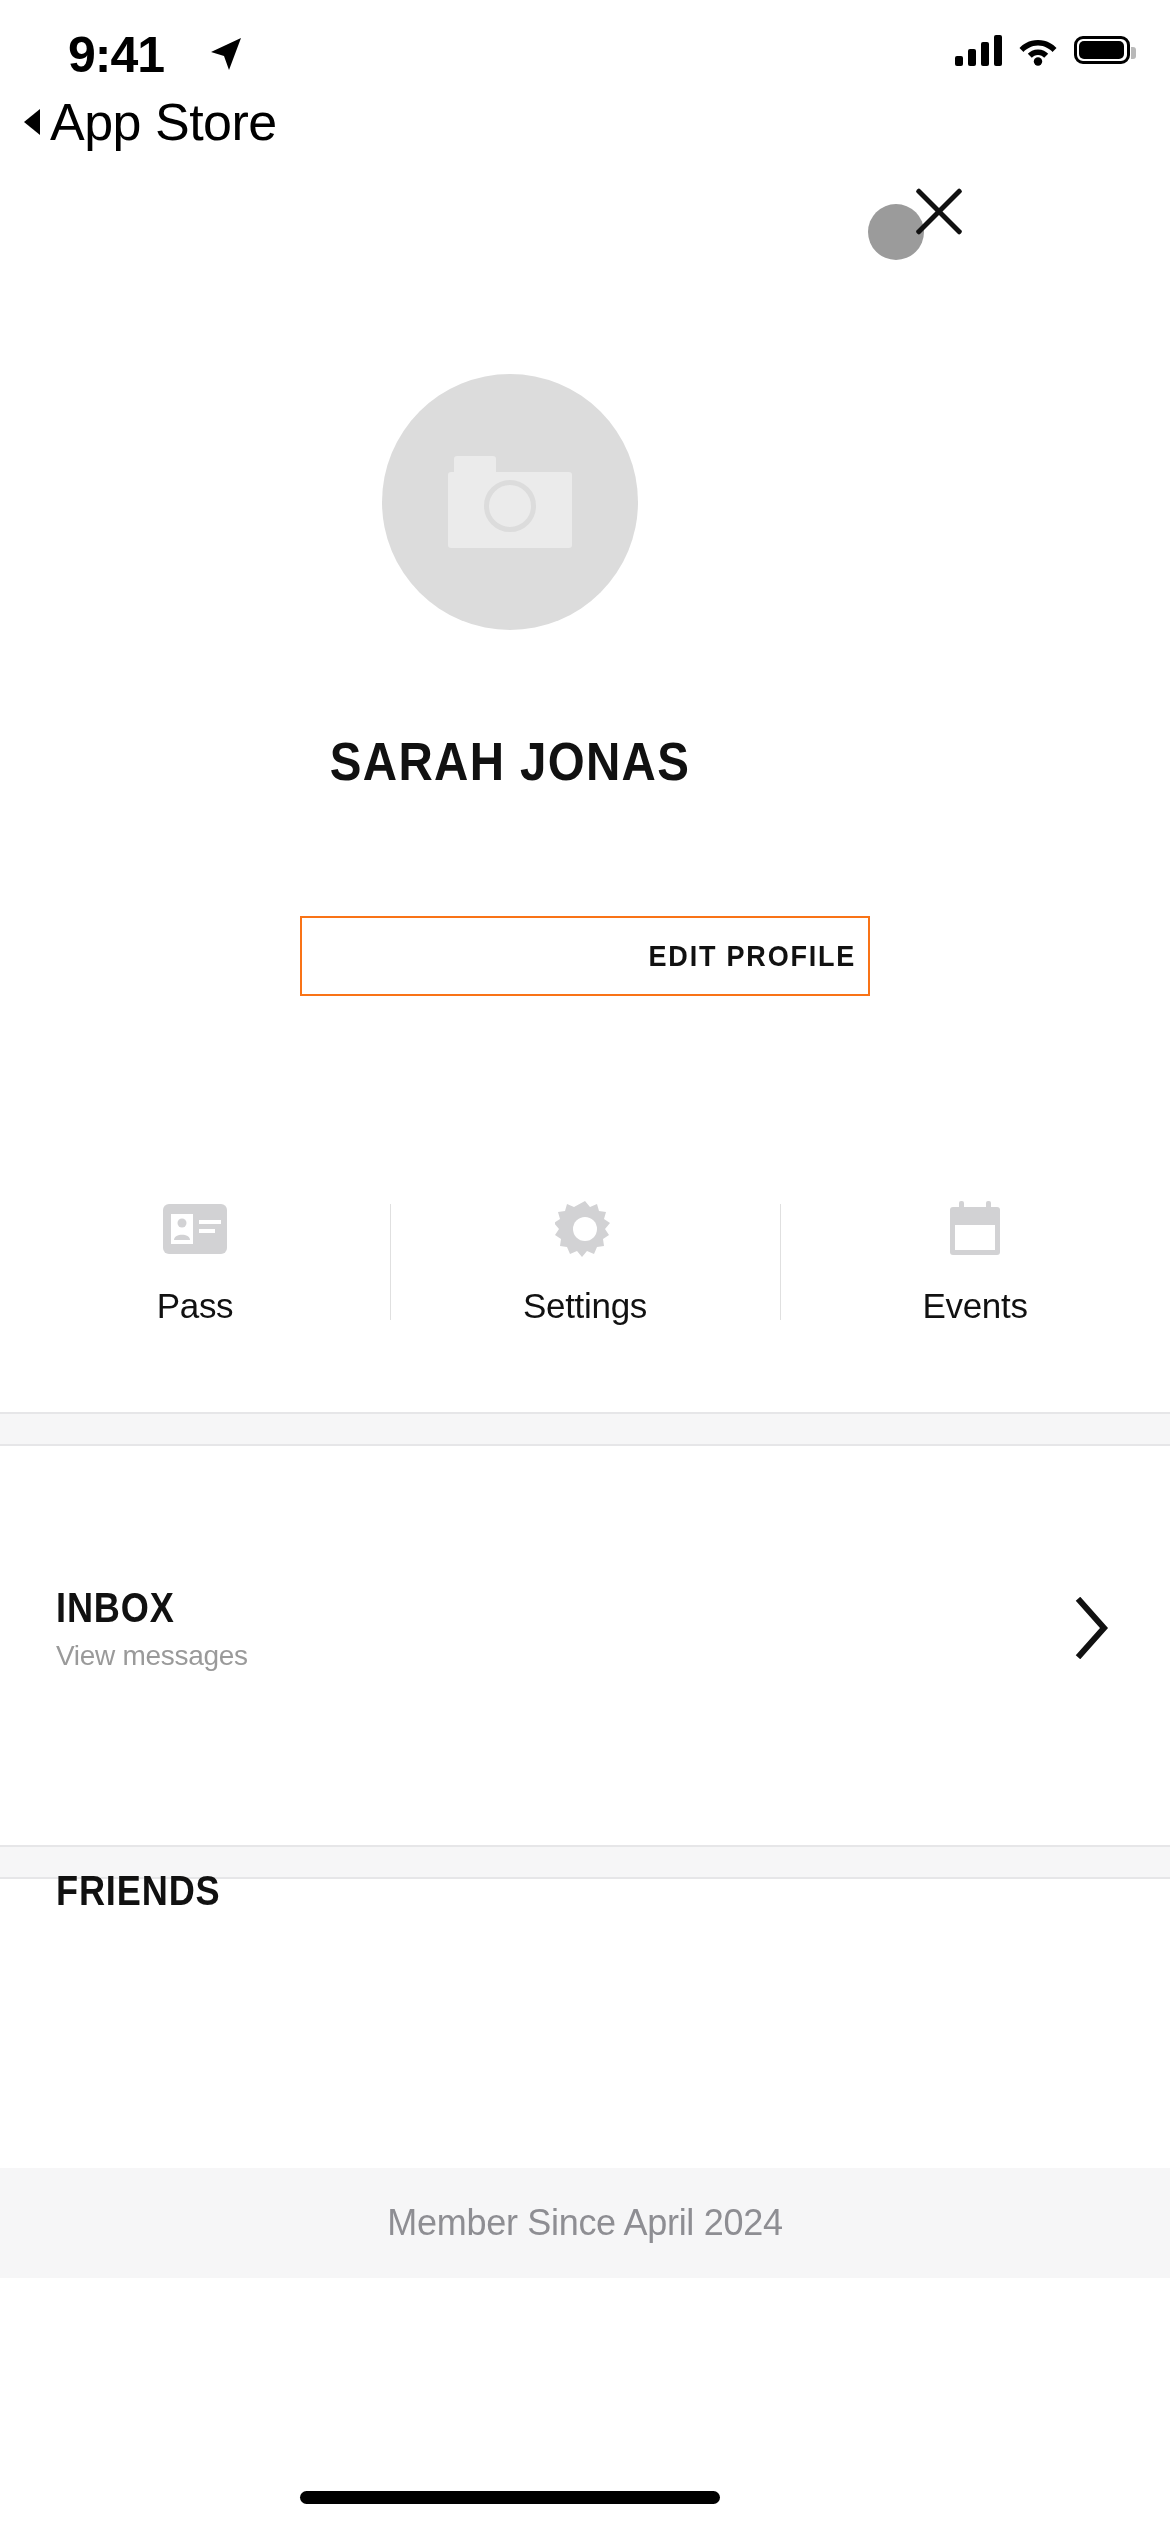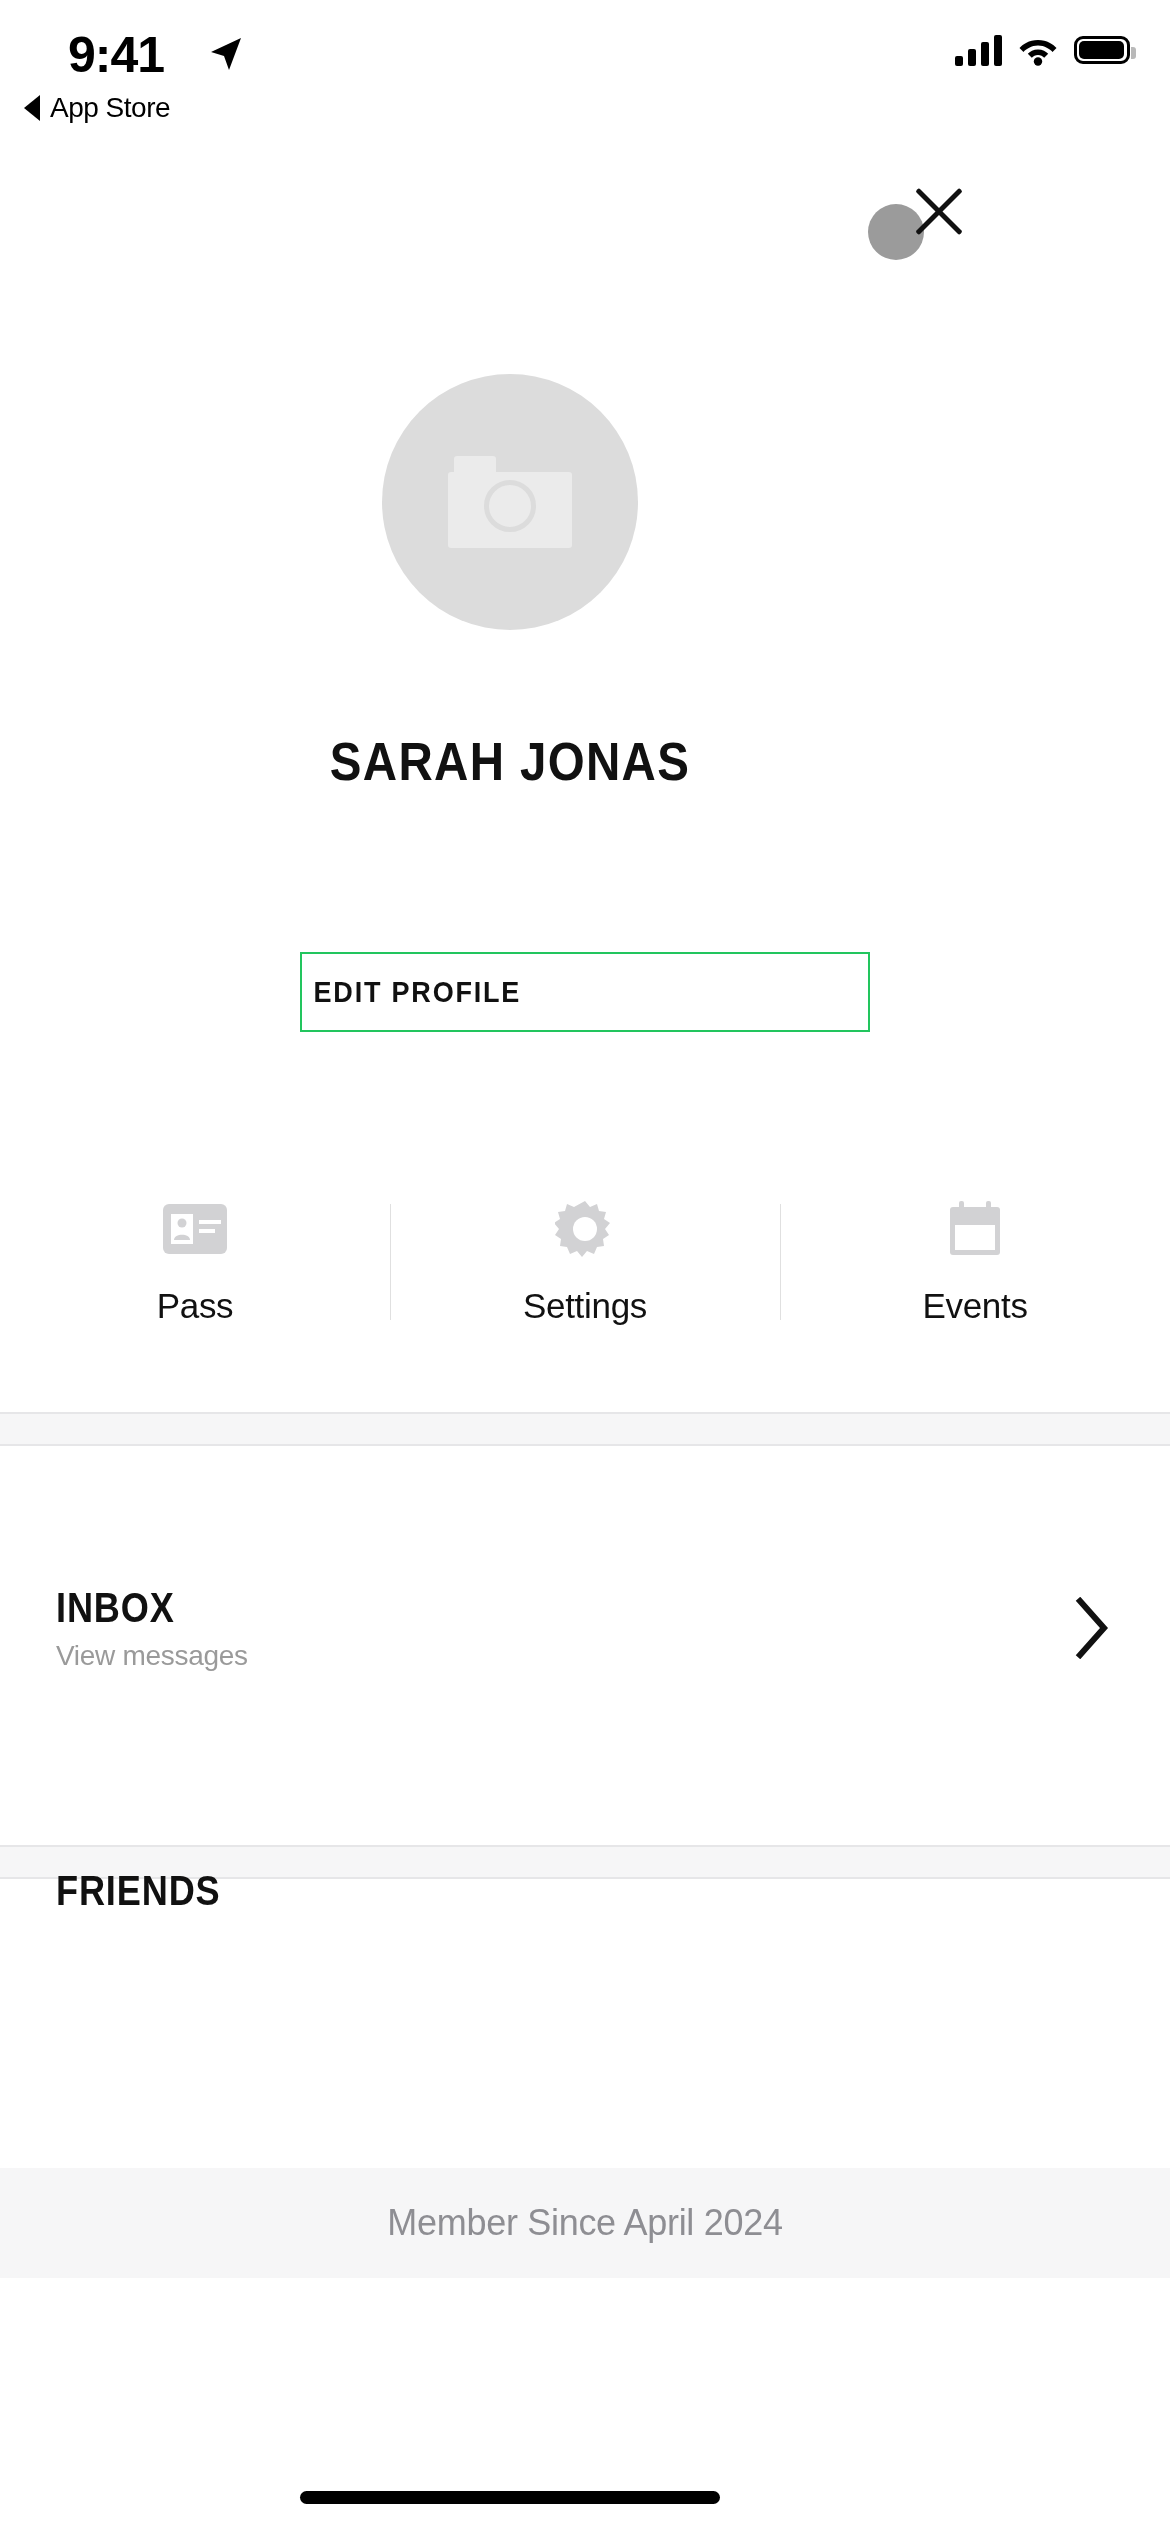--- a/index.html
+++ b/index.html
@@ -28,21 +28,21 @@
   .sig i:nth-child(3){ height:24px; }
   .sig i:nth-child(4){ height:31px; }
   .wifi { width:40px; height:32px; }
   .batt { position:relative; width:56px; height:28px; border:3px solid #000; border-radius:9px; }
   .batt::after{ content:""; position:absolute; right:-9px; top:8px; width:5px; height:12px; background:#b9b9b9; border-radius:0 3px 3px 0; }
   .batt-fill { position:absolute; left:2px; top:2px; bottom:2px; width:90%; background:#000; border-radius:5px; }
 
   
   .back-app { position:absolute; left:24px; top:92px; display:flex; align-items:center; gap:10px; }
   .back-tri { width:0; height:0; border-top:13px solid transparent; border-bottom:13px solid transparent; border-right:16px solid #000; }
-  .back-label { font-size:28px; color:#000; letter-spacing:-0.5px; }
+  .back-label { font-size:52px; color:#000; letter-spacing:-0.5px; }
 
   
   .close-btn { position:absolute; right:48px; top:178px; width:104px; height:104px; }
   .close-circle { position:absolute; left:0; top:26px; width:56px; height:56px; background:#9b9b9b; border-radius:50%; }
   .close-x { position:absolute; right:0; top:0; width:66px; height:66px; }
   .close-x span { position:absolute; left:2px; top:31px; width:62px; height:5px; background:#111; border-radius:2px; }
   .close-x span:nth-child(1){ transform:rotate(45deg); }
   .close-x span:nth-child(2){ transform:rotate(-45deg); }
 
   
@@ -56,23 +56,23 @@
   
   .name {
     position:absolute; left:0; right:0; top:730px; text-align:center;
     font-family:"Liberation Sans Narrow","Liberation Sans", sans-serif;
     font-size:54px; font-weight:700; color:#111;
     letter-spacing:1.5px; transform:scaleX(0.88); transform-origin:center;
   }
 
   
   .edit-btn {
-    position:absolute; left:300px; top:952px; width:570px; height:80px;
-    border:2px solid #22c55e; background:#fff;
-    display:flex; align-items:center; justify-content:flex-start;
+    position:absolute; left:300px; top:916px; width:570px; height:80px;
+    border:2px solid #f97316; background:#fff;
+    display:flex; align-items:center; justify-content:flex-end;
   }
   .edit-btn-label {
     font-family:"Liberation Sans Narrow","Liberation Sans", sans-serif;
     font-size:30px; font-weight:700; color:#111; letter-spacing:2px;
     transform:scaleX(0.9);
   }
 
   
   .quickrow { position:absolute; left:0; top:1190px; width:1170px; height:160px; display:flex; }
   .quick { position:relative; flex:1; display:flex; flex-direction:column; align-items:center; }

